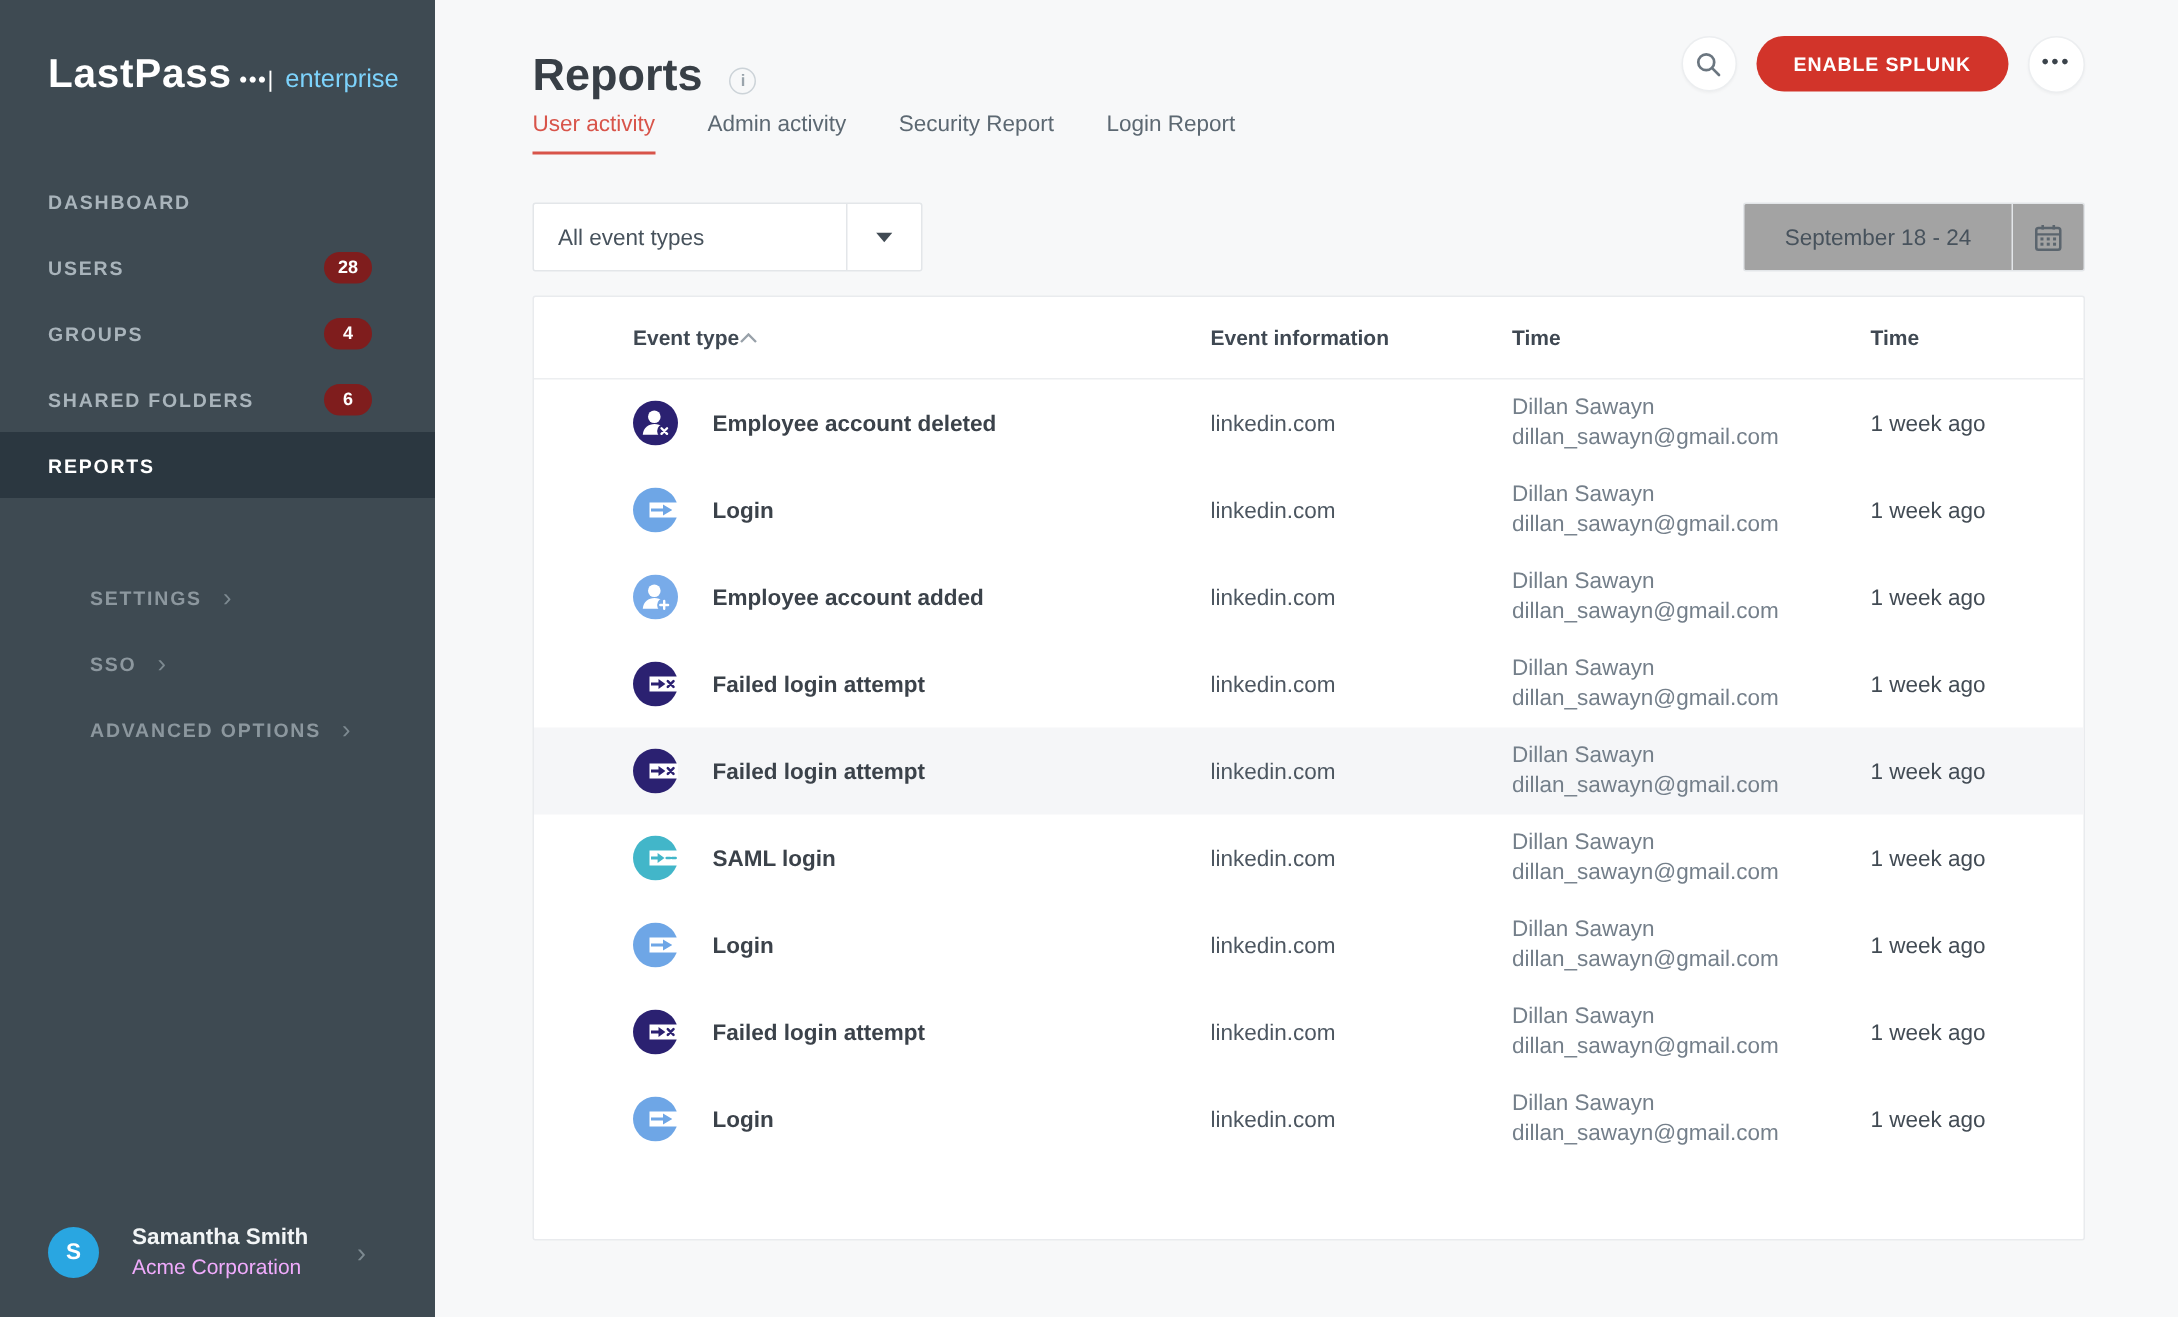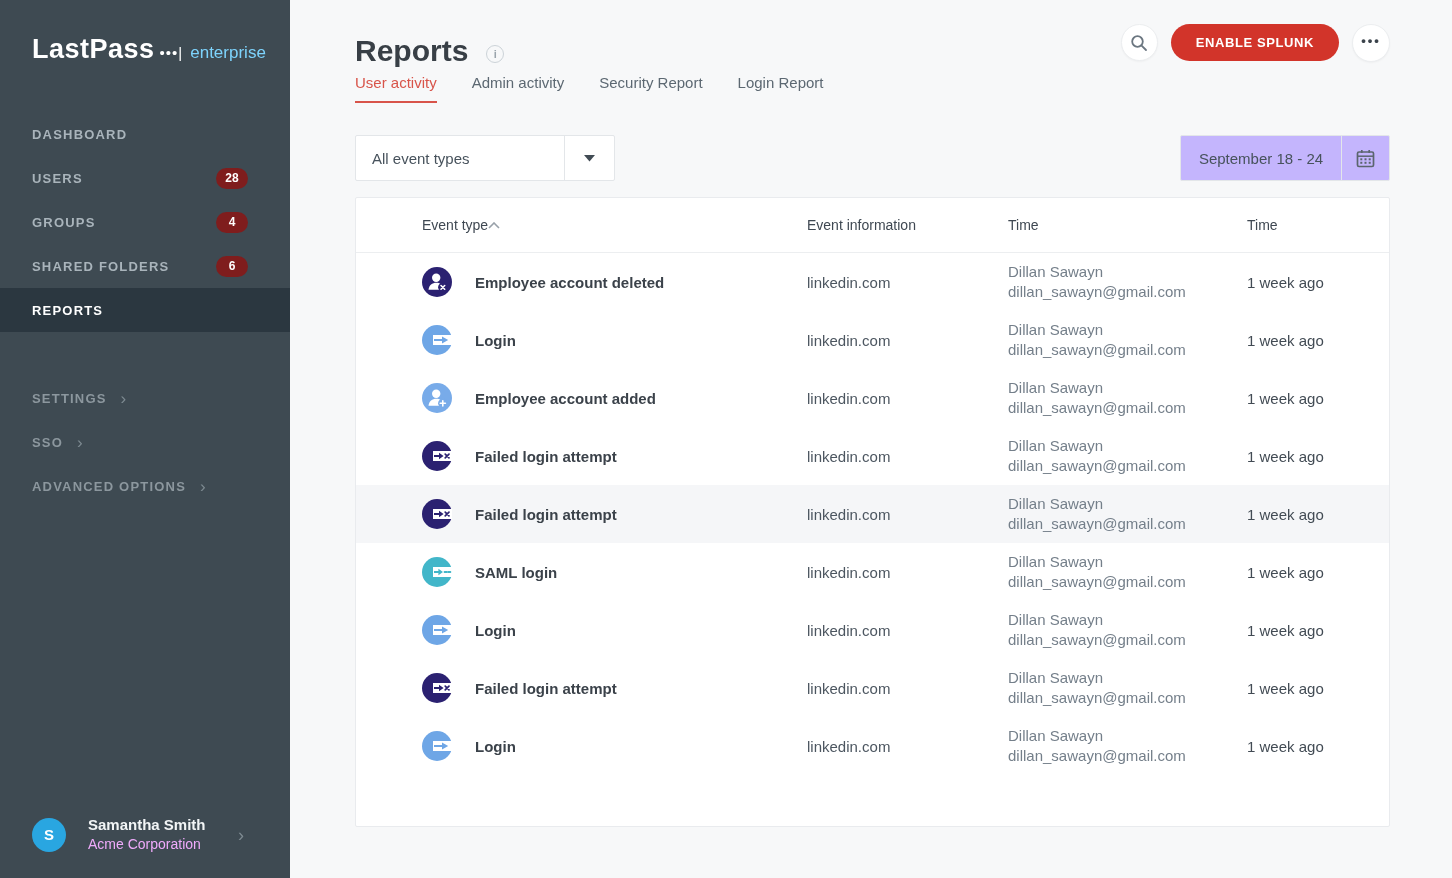--- a/index.html
+++ b/index.html
@@ -17,21 +17,21 @@
   .logo .brand{ font-size:27px; font-weight:700; letter-spacing:.5px; }
   .logo .dots{ font-size:15px; margin-left:5px; letter-spacing:1px; color:#fff; }
   .logo .suffix{ font-size:17px; font-weight:400; color:#7dd3fc; margin-left:7px; }
   .nav{ margin-top:47px; }
   .nav-item{ height:44px; display:flex; align-items:center; padding:0 42px 0 32px; cursor:pointer;
     color:#a9b4bb; font-size:13px; font-weight:700; letter-spacing:1.2px; justify-content:space-between;text-align:right; }
   .nav-item.active{ background:#2b3740; color:#fff; }
   .nav-badge{ background:#7f1d1d; color:#fff; font-size:12px; font-weight:700; letter-spacing:0;
     min-width:32px; height:21px; border-radius:11px; display:flex; align-items:center; justify-content:center; padding:0 9px; }
   .nav-badge:empty{ display:none; }
-  .nav2{ margin-top:44px; }
+  .nav2{ margin-top:44px;padding-left:28px; }
   .nav2 .nav-item{ justify-content:flex-start; color:#8c979e; }
   .chev{ color:#7d8a91; font-size:17px; margin-left:14px; line-height:1; font-weight:400; }
   .side-user{ position:absolute; left:0; bottom:0; width:100%; padding:22px 46px 24px 32px;
     display:flex; align-items:center; cursor:pointer; }
   .avatar{ width:34px; height:34px; border-radius:50%; background:#29a6e1; color:#fff; font-size:15px;
     font-weight:700; display:flex; align-items:center; justify-content:center; flex:0 0 34px; }
   .side-user-text{ margin-left:22px; flex:1; }
   .side-user-name{ color:#f2f5f6; font-size:15px; font-weight:700; line-height:20px; }
   .side-user-org{ color:#f0abfc; font-size:14px; line-height:19px; }
   .side-user .chev{ font-size:18px; }
@@ -53,29 +53,29 @@
   .tabs{ display:flex; gap:35px; margin-top:0; }
   .tab{ font-size:15px; color:#5c6872; padding-bottom:12px; cursor:pointer; position:relative; }
   .tab.active{ color:#d8544a; }
   .tab.active::after{ content:""; position:absolute; left:0; right:0; bottom:0; height:2px; background:#d8544a; }
 
   .filter-row{ margin-top:32px; width:1035px; display:flex; justify-content:space-between; }
   .select-box{ width:260px; height:46px; background:#fff; border:1px solid #e3e6e9; border-radius:2px;
     display:flex; align-items:center; cursor:pointer; }
   .select-box .sel-text{ flex:1; padding-left:16px; font-size:15px; color:#47525c; }
   .select-box .sel-caret{ width:50px; height:100%; border-left:1px solid #e3e6e9; display:flex; align-items:center; justify-content:center; }
-  .date-box{ width:210px; height:46px; background:#c4b5fd; border:1px solid #e3e6e9; border-radius:2px;
+  .date-box{ width:228px; height:46px; background:#a3a3a3; border:1px solid #e3e6e9; border-radius:2px;
     display:flex; align-items:center; cursor:pointer; }
   .date-box .date-text{ flex:1; text-align:center; font-size:15px; color:#47525c; }
   .date-box .cal-seg{ width:48px; height:100%; border-left:1px solid #e3e6e9; display:flex; align-items:center; justify-content:center; }
 
   .table-card{ margin-top:16px; width:1035px; min-height:630px; background:#fff; border:1px solid #e9ebee; border-radius:2px; }
   .t-head{ display:grid; grid-template-columns:385px 201px 239px 1fr; padding-left:66px; height:55px;
     align-items:center; border-bottom:1px solid #eceef0; }
-  .t-head .th{ font-size:14px; font-weight:400; color:#3f4852; display:flex; align-items:center; }
+  .t-head .th{ font-size:14px; font-weight:700; color:#3f4852; display:flex; align-items:center; }
   .t-row{ display:grid; grid-template-columns:385px 201px 239px 1fr; padding-left:66px; height:58px; align-items:center; cursor:pointer; }
   .t-row.hl{ background:#f5f6f8; }
   .ev-cell{ display:flex; align-items:center; gap:23px; }
   .ev-icon{ width:30px; height:30px; flex:0 0 30px; }
   .ev-label{ font-size:15px; font-weight:700; color:#3b424a; }
   .info-cell{ font-size:15px; color:#4c5660; }
   .user-cell div{ font-size:15px; color:#747f8a; line-height:20px; }
   .time-cell{ font-size:15px; color:#424b54; }
 </style>
 </head>

